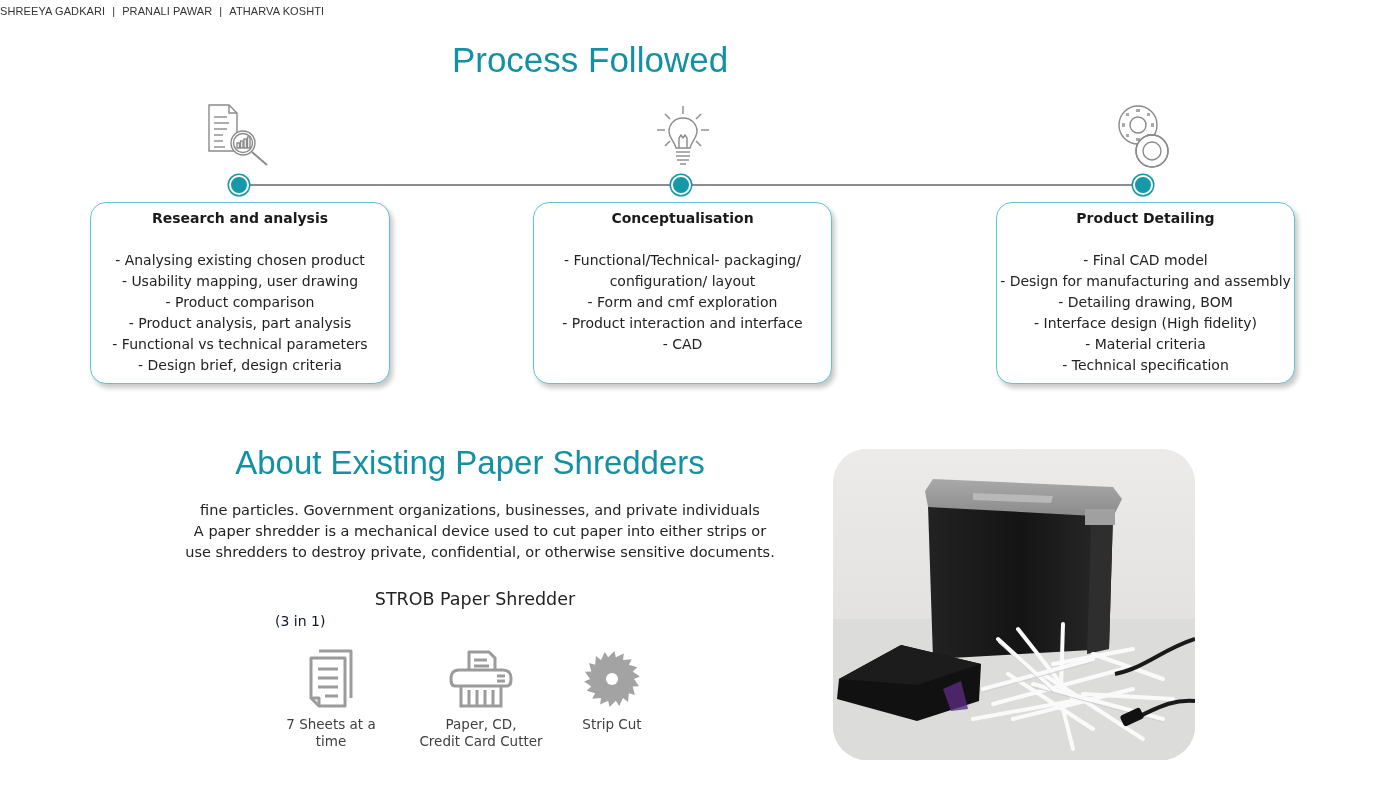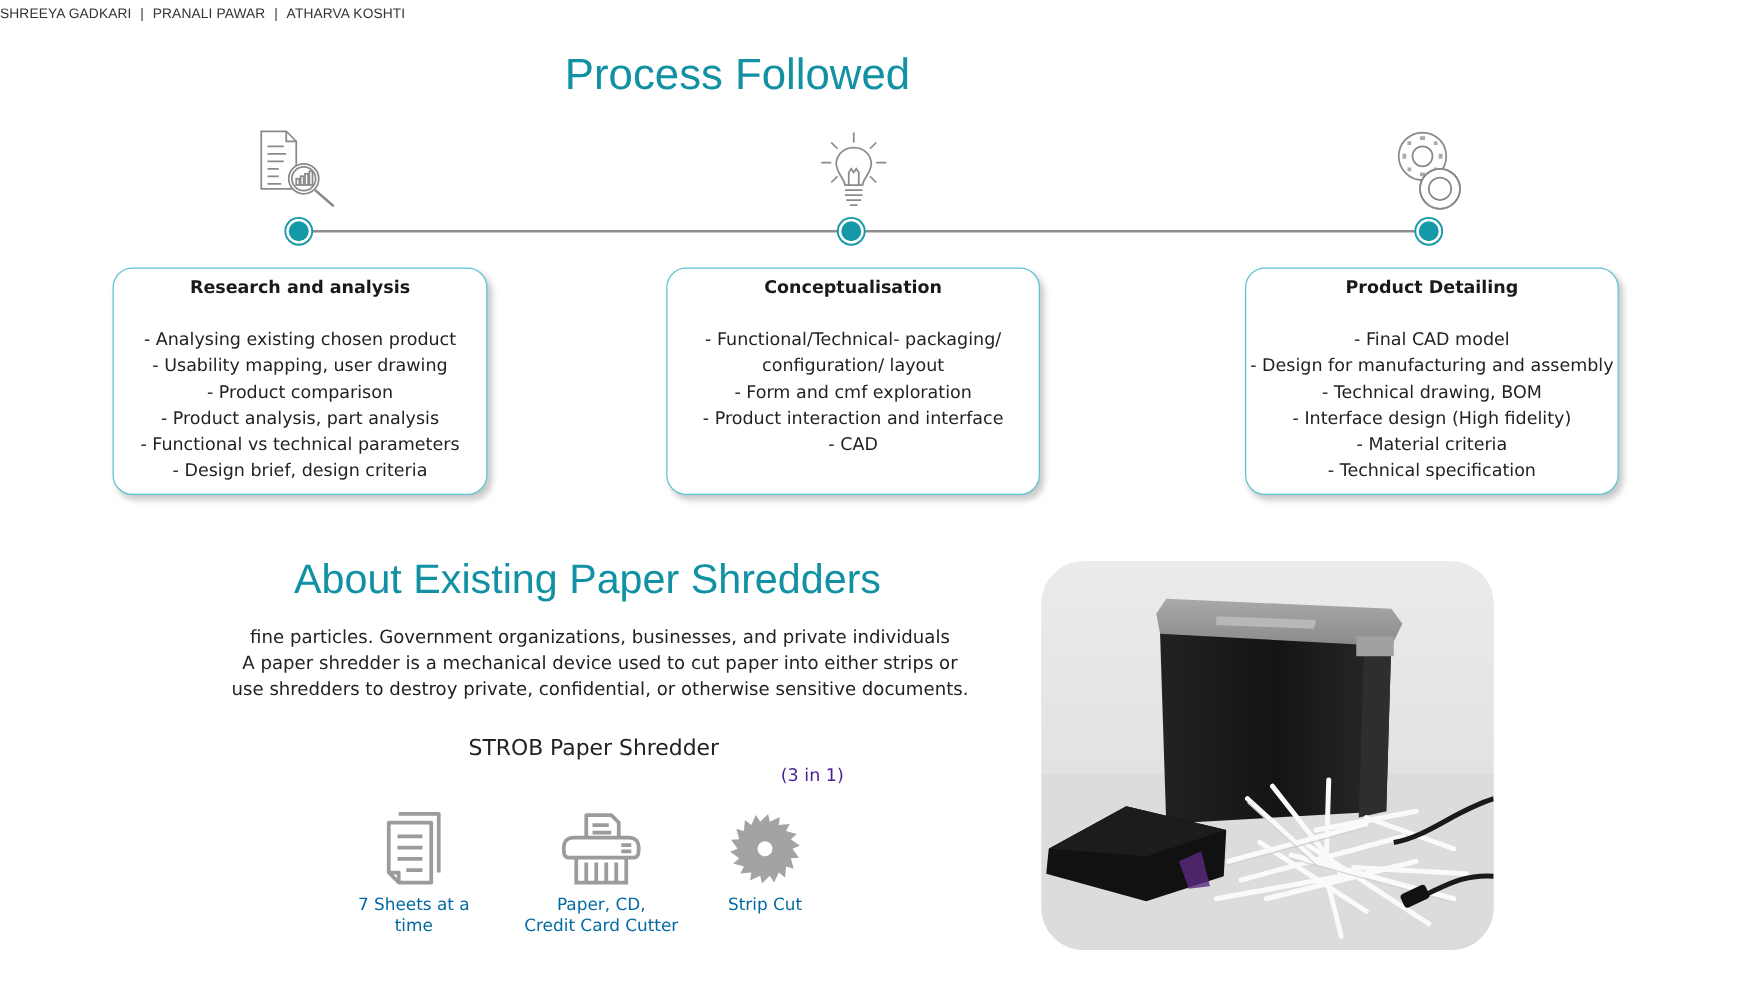--- a/index.html
+++ b/index.html
@@ -19,21 +19,21 @@
   .timeline-line {
     position: absolute; left: 239px; top: 184px; width: 904px; height: 2px; background: #8d8d8d;
   }
   .dot {
     position: absolute; width: 16px; height: 16px; border-radius: 50%;
     background: #1598a8; border: 2px solid #ffffff; box-shadow: 0 0 0 1.5px #1598a8;
     top: 175px;
   }
   .step-icon { position: absolute; }
   .card {
-    position: absolute; top: 214px; height: 180px; border: 1.5px solid #5ec4d1;
+    position: absolute; top: 202px; height: 180px; border: 1.5px solid #5ec4d1;
     border-radius: 16px; background: #fff; box-shadow: 3px 4px 5px rgba(0,0,0,0.22);
     text-align: center; font-family: "DejaVu Sans", sans-serif;
   }
   .card h3 {
     margin: 7px 0 0 0; font-size: 14px; font-weight: bold; color: #1a1a1a;
   }
   .card ul { list-style: none; padding: 0; margin: 24px 0 0 0; }
   .card li { font-size: 14px; line-height: 21px; color: #222; }
   .section-title {
     position: absolute; left: 170px; width: 600px; text-align: center; top: 444px;
@@ -41,26 +41,26 @@
   }
   .desc {
     position: absolute; left: 170px; width: 620px; text-align: center; top: 500px;
     font-size: 14.5px; line-height: 21px; color: #222;
   }
   .product-name {
     position: absolute; left: 275px; width: 400px; text-align: center; top: 589px;
     font-size: 17.5px; color: #222;
   }
   .product-sub {
-    position: absolute; left: 275px; width: 400px; text-align: right; top: 613px;
-    font-size: 14px; color: #4c1d95;
+    position: absolute; left: 275px; width: 400px; text-align: left; top: 613px;
+    font-size: 14px; color: #0f172a;
   }
   .feature { position: absolute; top: 648px; text-align: center; width: 160px; }
   .feature svg { display: block; margin: 0 auto; }
-  .feature .label { font-size: 13.5px; line-height: 17px; color: #0369a1; margin-top: 6px; }
+  .feature .label { font-size: 13.5px; line-height: 17px; color: #404040; margin-top: 6px; }
   .photo {
     position: absolute; left: 833px; top: 449px; width: 362px; height: 311px;
     border-radius: 34px; overflow: hidden; background: #e9e9e7;
   }
 </style>
 </head>
 <body>
 
 <div class="authors">
   <span>SHREEYA GADKARI</span><span class="sep">|</span><span>PRANALI PAWAR</span><span class="sep">|</span><span>ATHARVA KOSHTI</span>
@@ -152,21 +152,21 @@
     <li>- Product interaction and interface</li>
     <li>- CAD</li>
   </ul>
 </div>
 
 <div class="card" style="left:996px; width:297px;">
   <h3>Product Detailing</h3>
   <ul>
     <li>- Final CAD model</li>
     <li>- Design for manufacturing and assembly</li>
-    <li>- Technical drawing, BOM</li>
+    <li>- Detailing drawing, BOM</li>
     <li>- Interface design (High fidelity)</li>
     <li>- Material criteria</li>
     <li>- Technical specification</li>
   </ul>
 </div>
 
 <div class="section-title">About Existing Paper Shredders</div>
 <div class="desc">
   <div>fine particles. Government organizations, businesses, and private individuals</div>
   <div>A paper shredder is a mechanical device used to cut paper into either strips or</div>

